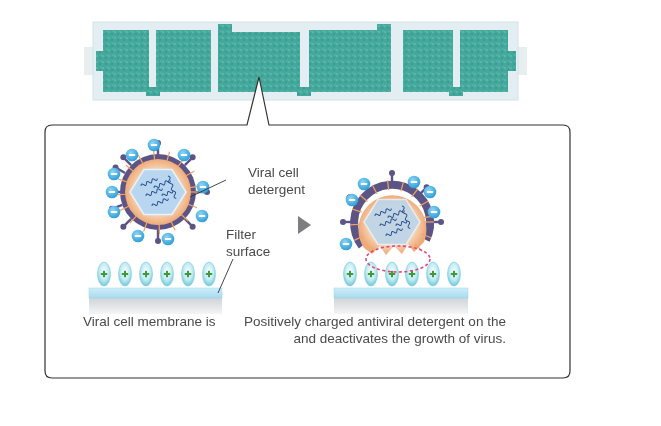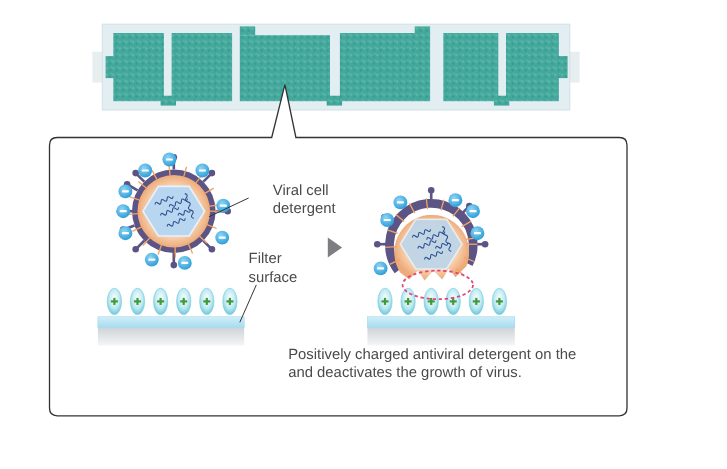--- a/index.html
+++ b/index.html
@@ -303,17 +303,18 @@
   <div>detergent</div>
 </div>
 <div class="label" style="left:226px; top:227px;">
   <div>Filter</div>
   <div>surface</div>
 </div>
 
 <div id="arrow"></div>
 
 <div class="caption" style="left:83px; top:313px;">
+  <div>Viral cell membrane is</div>
 </div>
-<div class="caption" style="left:262px; top:313px;">
+<div class="caption" style="left:244px; top:313px;text-align:right;">
   <div>Positively charged antiviral detergent on the</div>
   <div>and deactivates the growth of virus.</div>
 </div>
 
 </body></html>

